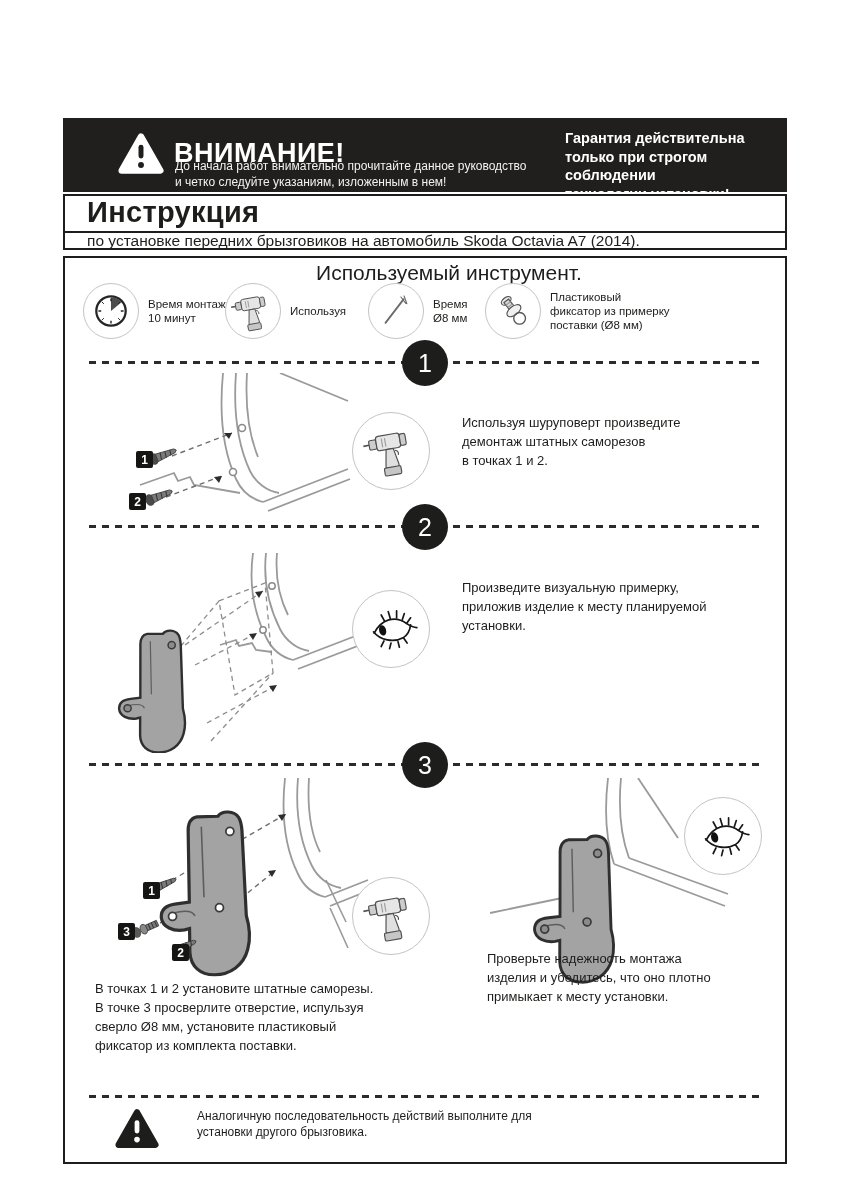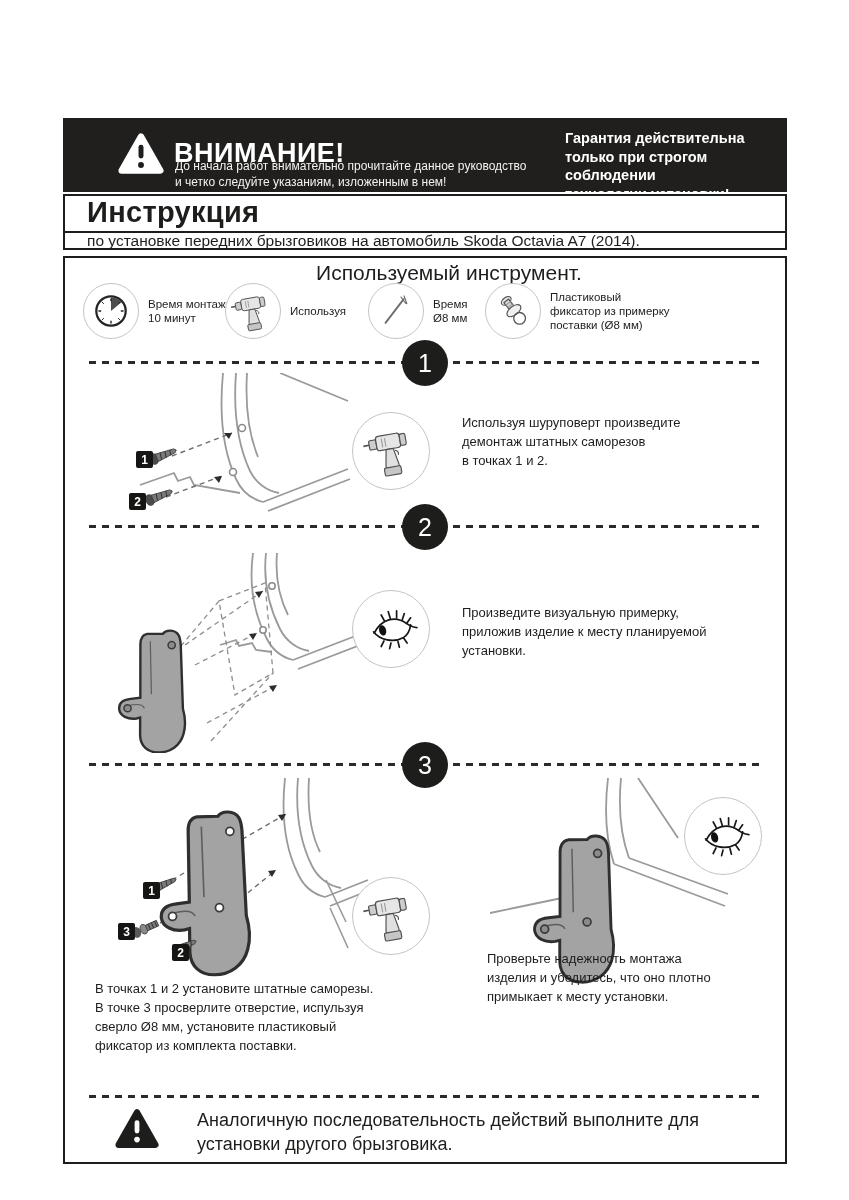--- a/index.html
+++ b/index.html
@@ -59,21 +59,21 @@
   .step-text { position:absolute; font-size:13px; line-height:1.45; }
   .marker {
     position:absolute; width:17px; height:17px; background:#151514; color:#fff;
     border-radius:2px; display:flex; align-items:center; justify-content:center;
     font-size:12px; font-weight:bold;
   }
   .drawing { position:absolute; }
 
   
   .foot-triangle { position:absolute; left:49px; top:849px; width:46px; height:44px; }
-  .foot-text { position:absolute; left:132px; top:851px; font-size:18px; line-height:1.33; }
+  .foot-text { position:absolute; left:132px; top:851px; font-size:12px; line-height:1.33; }
 </style>
 </head>
 <body>
 
 <div class="page">
 
   <div class="band">
     <svg class="band-triangle" viewBox="0 0 50 50">
       <path d="M25 6 L46 43 L4 43 Z" fill="#ffffff" stroke="#ffffff" stroke-width="7" stroke-linejoin="round"></path>
       <rect x="22.3" y="15" width="5.4" height="15" rx="2.7" fill="#201f1d"></rect>
@@ -253,21 +253,21 @@
         <g stroke="#161616" stroke-width="2.4" fill="none" stroke-linecap="round">
           <path d="M16 46 C 26 26 46 20 62 32"></path>
           <path d="M15 44 C 24 56 44 60 58 52 C 64 48 67 42 68 34"></path>
           <path d="M62 32 C 68 36 73 38 77 38"></path>
           <path d="M31 29 L 26 20 M39 25 L 36 15 M48 24 L 48 14 M56 27 L 59 18 M63 31 L 68 24"></path>
           <path d="M30 57 L 26 65 M40 60 L 38 68 M50 58 L 52 66 M58 53 L 63 60"></path>
         </g>
         <ellipse cx="28" cy="42" rx="5" ry="7.5" fill="#111" transform="rotate(-14 28 42)"></ellipse>
       </svg>
     </div>
-    <div class="step-text ml" style="left:397px; top:346px">Произведите визуальную примерку,
+    <div class="step-text ml" style="left:397px; top:321px">Произведите визуальную примерку,
 приложив изделие к месту планируемой
 установки.</div>
 
     <div class="dash-sep" style="top:505px"></div>
     <div class="step-circle" style="top:484px">3</div>
 
     <svg class="drawing" style="left:25px; top:520px" width="280" height="210" viewBox="0 0 280 210">
       <g stroke="#9a9a9a" stroke-width="1.8" fill="none" transform="translate(82 -10)">
         <path d="M113 10 C 109 48 113 80 126 106 C 132 119 141 126 153 129"></path>
         <path d="M126 10 C 123 46 128 74 140 98 C 146 110 157 118 169 120"></path>

